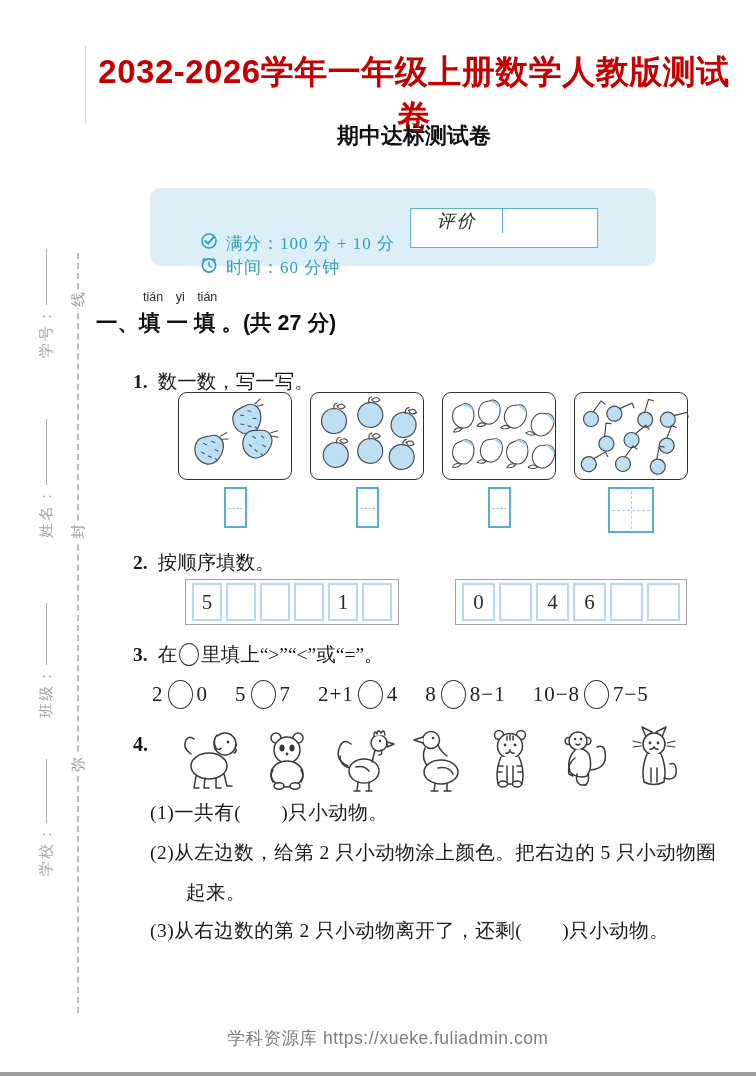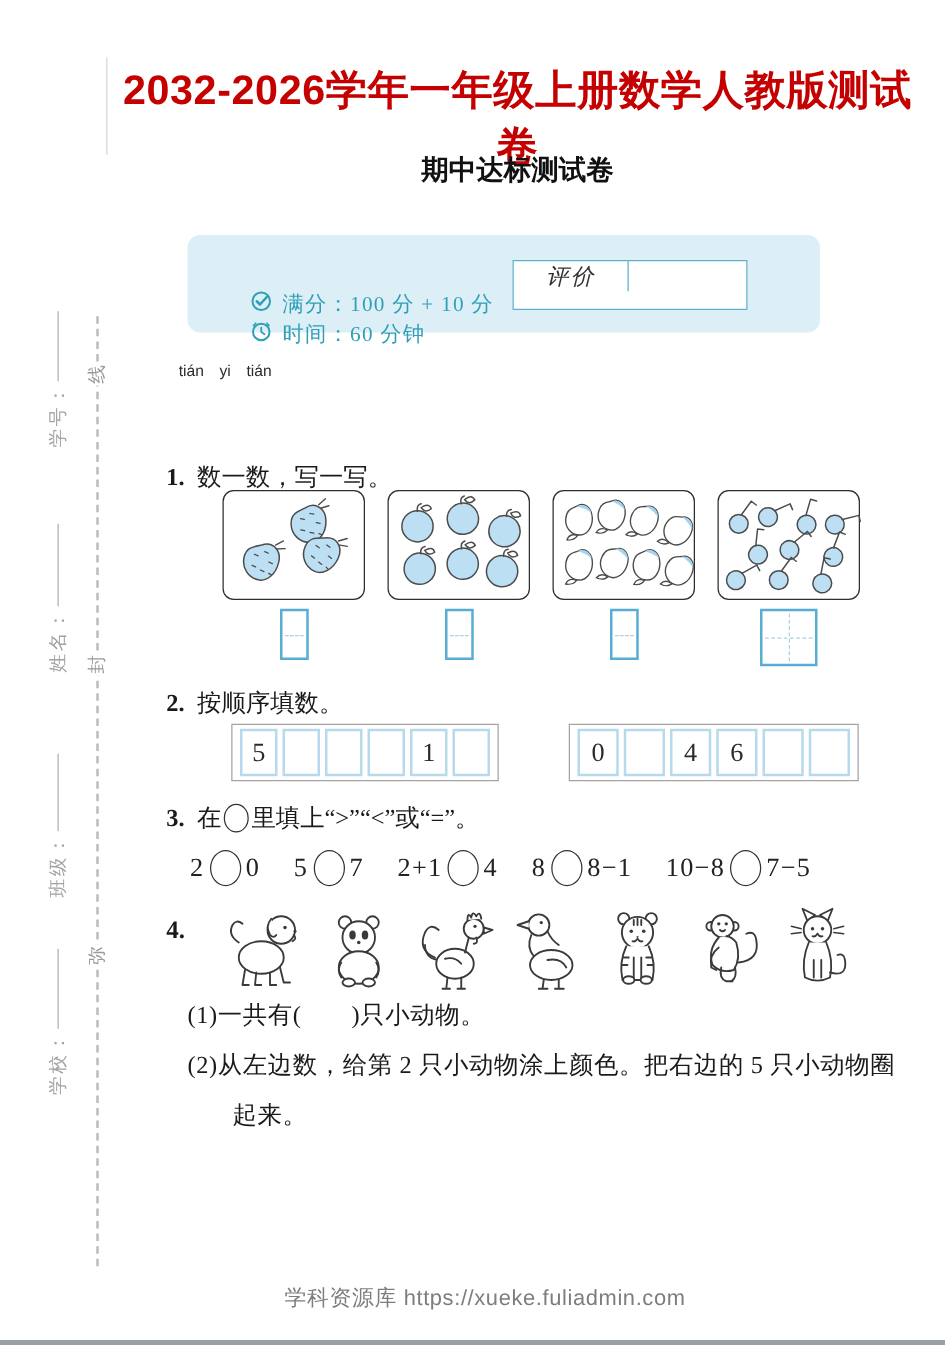--- a/index.html
+++ b/index.html
@@ -132,20 +132,21 @@
           </svg></span>
       <span>满分：100 分 + 10 分</span>
     </div>
     <div class="eval" style="border: 1px solid rgb(95, 176, 201); flex-direction: column;">
       <div class="eval-cell1" style="border-right: 1px solid rgb(95, 176, 201);">评价</div>
       <div class="eval-cell2"></div>
     </div>
   </div>
 
   <div class="pinyin">tián yi tián</div>
+  <div class="heading">一、填 一 填 。(共 27 分)</div>
 
   <div class="q q1">
     <span class="qnum">1.</span><span>数一数，写一写。</span>
   </div>
   <div class="fruit-row" id="fruitRow">
       <div class="fruit-box">
         <span class="fruit" style="left: 48px; top: 6px; transform: rotate(-8deg);"><svg width="40" height="40" viewBox="0 0 40 40">
             <g stroke="#4c4c4c" stroke-width="1.2" stroke-linecap="round">
               <path d="M19 7 C28 3 35 10 34 19 C33 29 26 36 19 35 C11 34 5 27 6 18 C7 10 13 9 19 7 Z" fill="#bcdff4"></path>
               <path d="M30 6 l6 -4 M31 9 l7 -1" fill="none" stroke-width="1.1"></path>
@@ -503,18 +504,19 @@
             <path d="M28 23 q-2 3 -4 2 M28 23 q2 3 4 2" fill="none"></path>
             <path d="M15 19 l-8 -2 M15 22 l-8 1 M41 19 l8 -2 M41 22 l8 1" fill="none" stroke-width="1.1"></path>
             <path d="M21 30 Q15 44 18 58 Q28 63 38 58 Q41 44 35 30" fill="#fff"></path>
             <path d="M25 44 V58 M31 44 V58" fill="none"></path>
             <path d="M38 54 Q52 58 50 44 Q49 38 44 40" fill="none"></path>
           </g>
         </svg></span>
     </div>
   <div class="sub s1">(1)一共有(　　)只小动物。</div>
   <div class="sub s2">(2)从左边数，给第 2 只小动物涂上颜色。把右边的 5 只小动物圈起来。</div>
+  <div class="sub s3">(3)从右边数的第 2 只小动物离开了，还剩(　　)只小动物。</div>
 
   <div class="footer">
     <span>学科资源库 https://xueke.fuliadmin.com</span>
   </div>
   <div class="bottom-line"></div>
 </div>
 
 </body></html>

